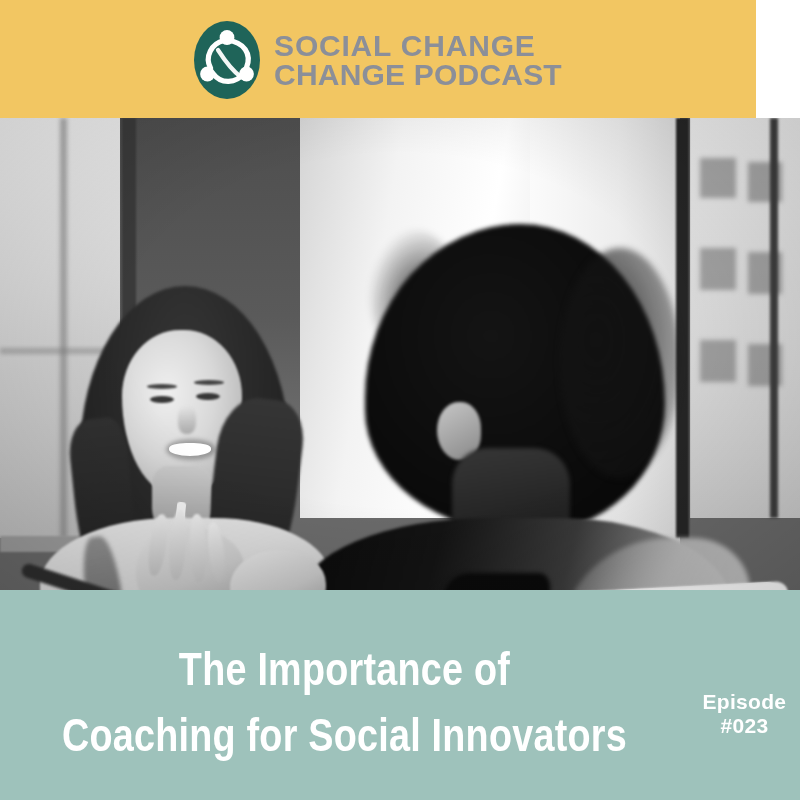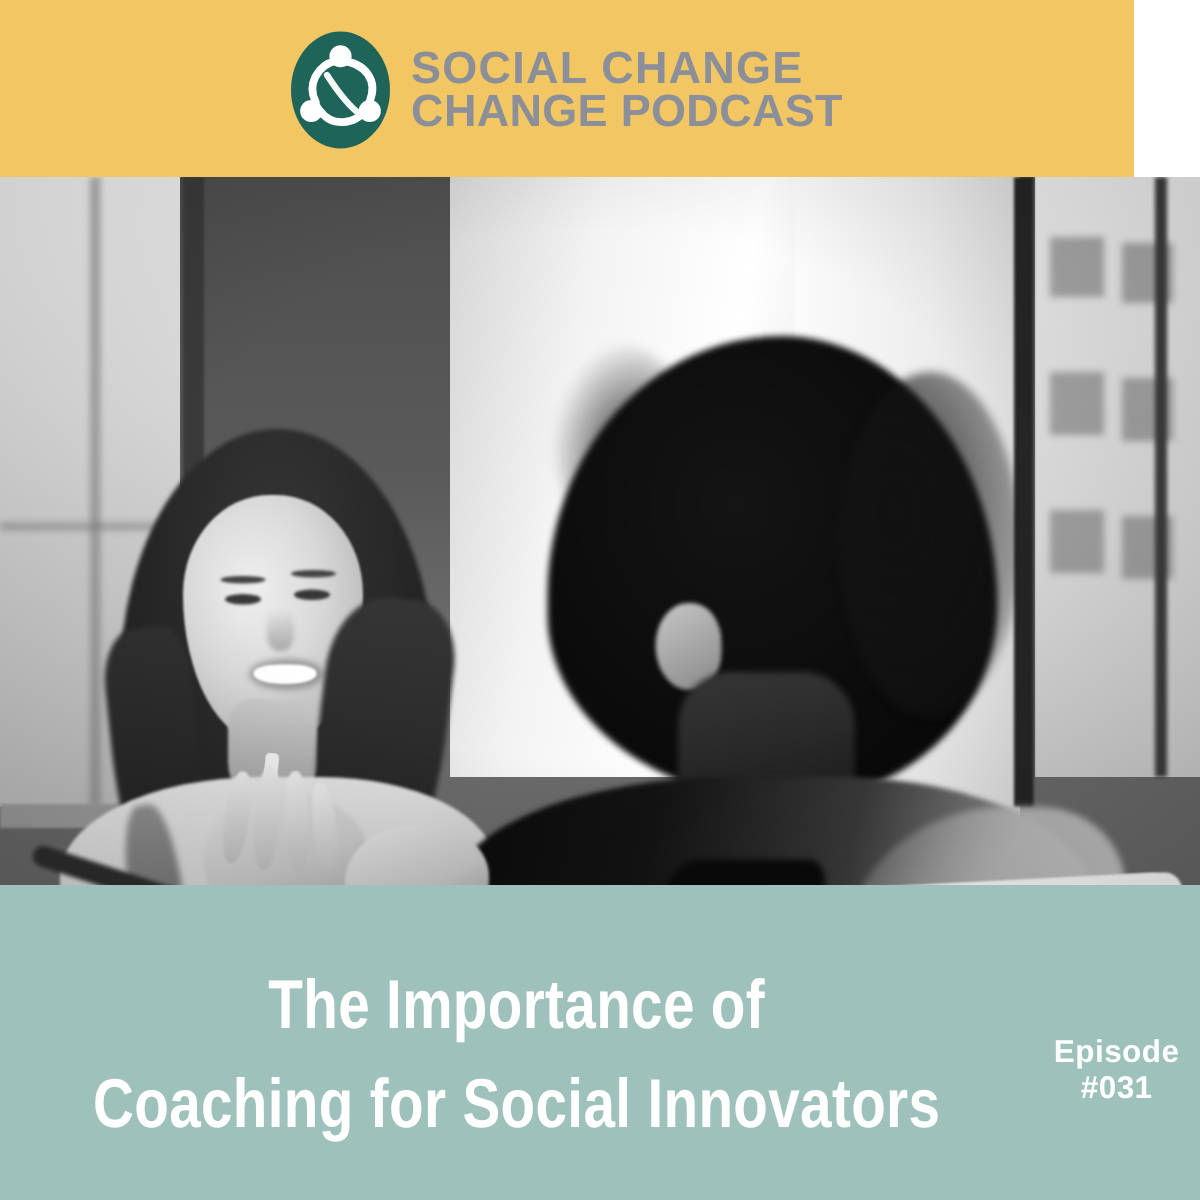--- a/index.html
+++ b/index.html
@@ -451,16 +451,16 @@
     <div class="ph chair-edge"></div>
 
     <div class="ph vignette-shade"></div>
   </div>
 
   <div class="title-band">
     <div class="ep-title">
       <span class="ln1">The Importance of</span>
       <span class="ln2">Coaching for Social Innovators</span>
     </div>
-    <div class="ep-number">Episode #031</div>
+    <div class="ep-number">Episode #023</div>
   </div>
 
 </div>
 
 </body></html>

